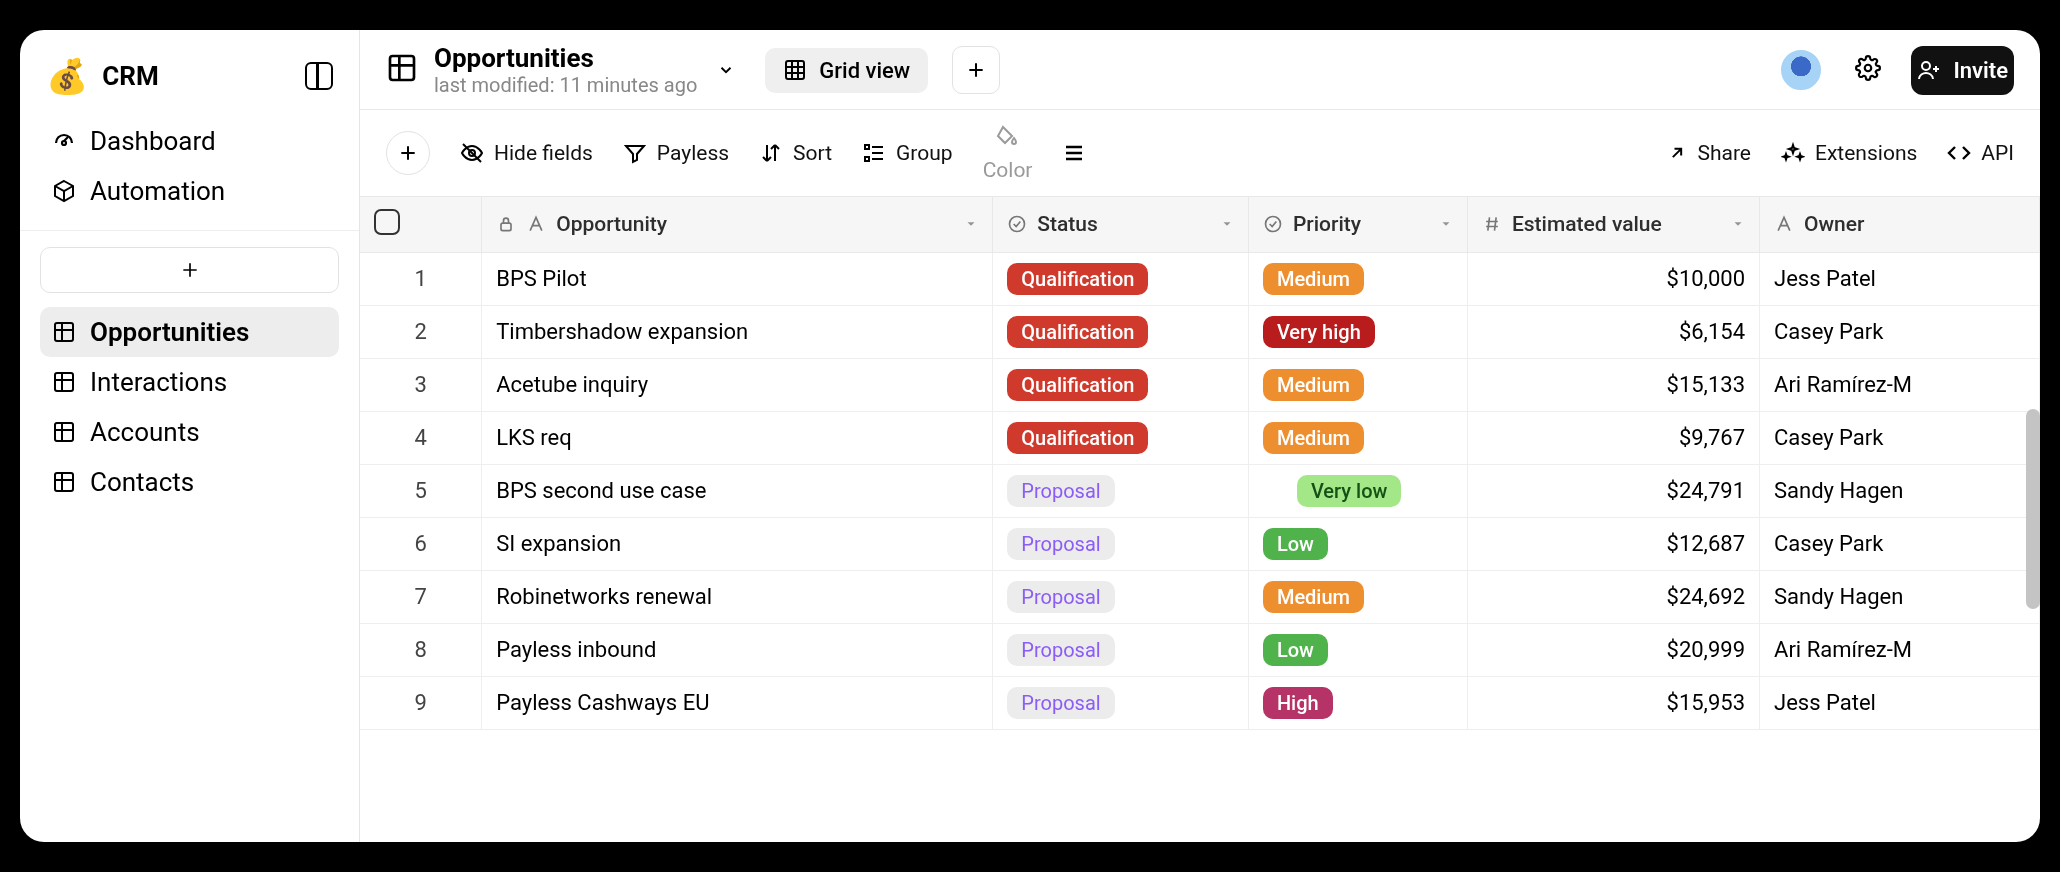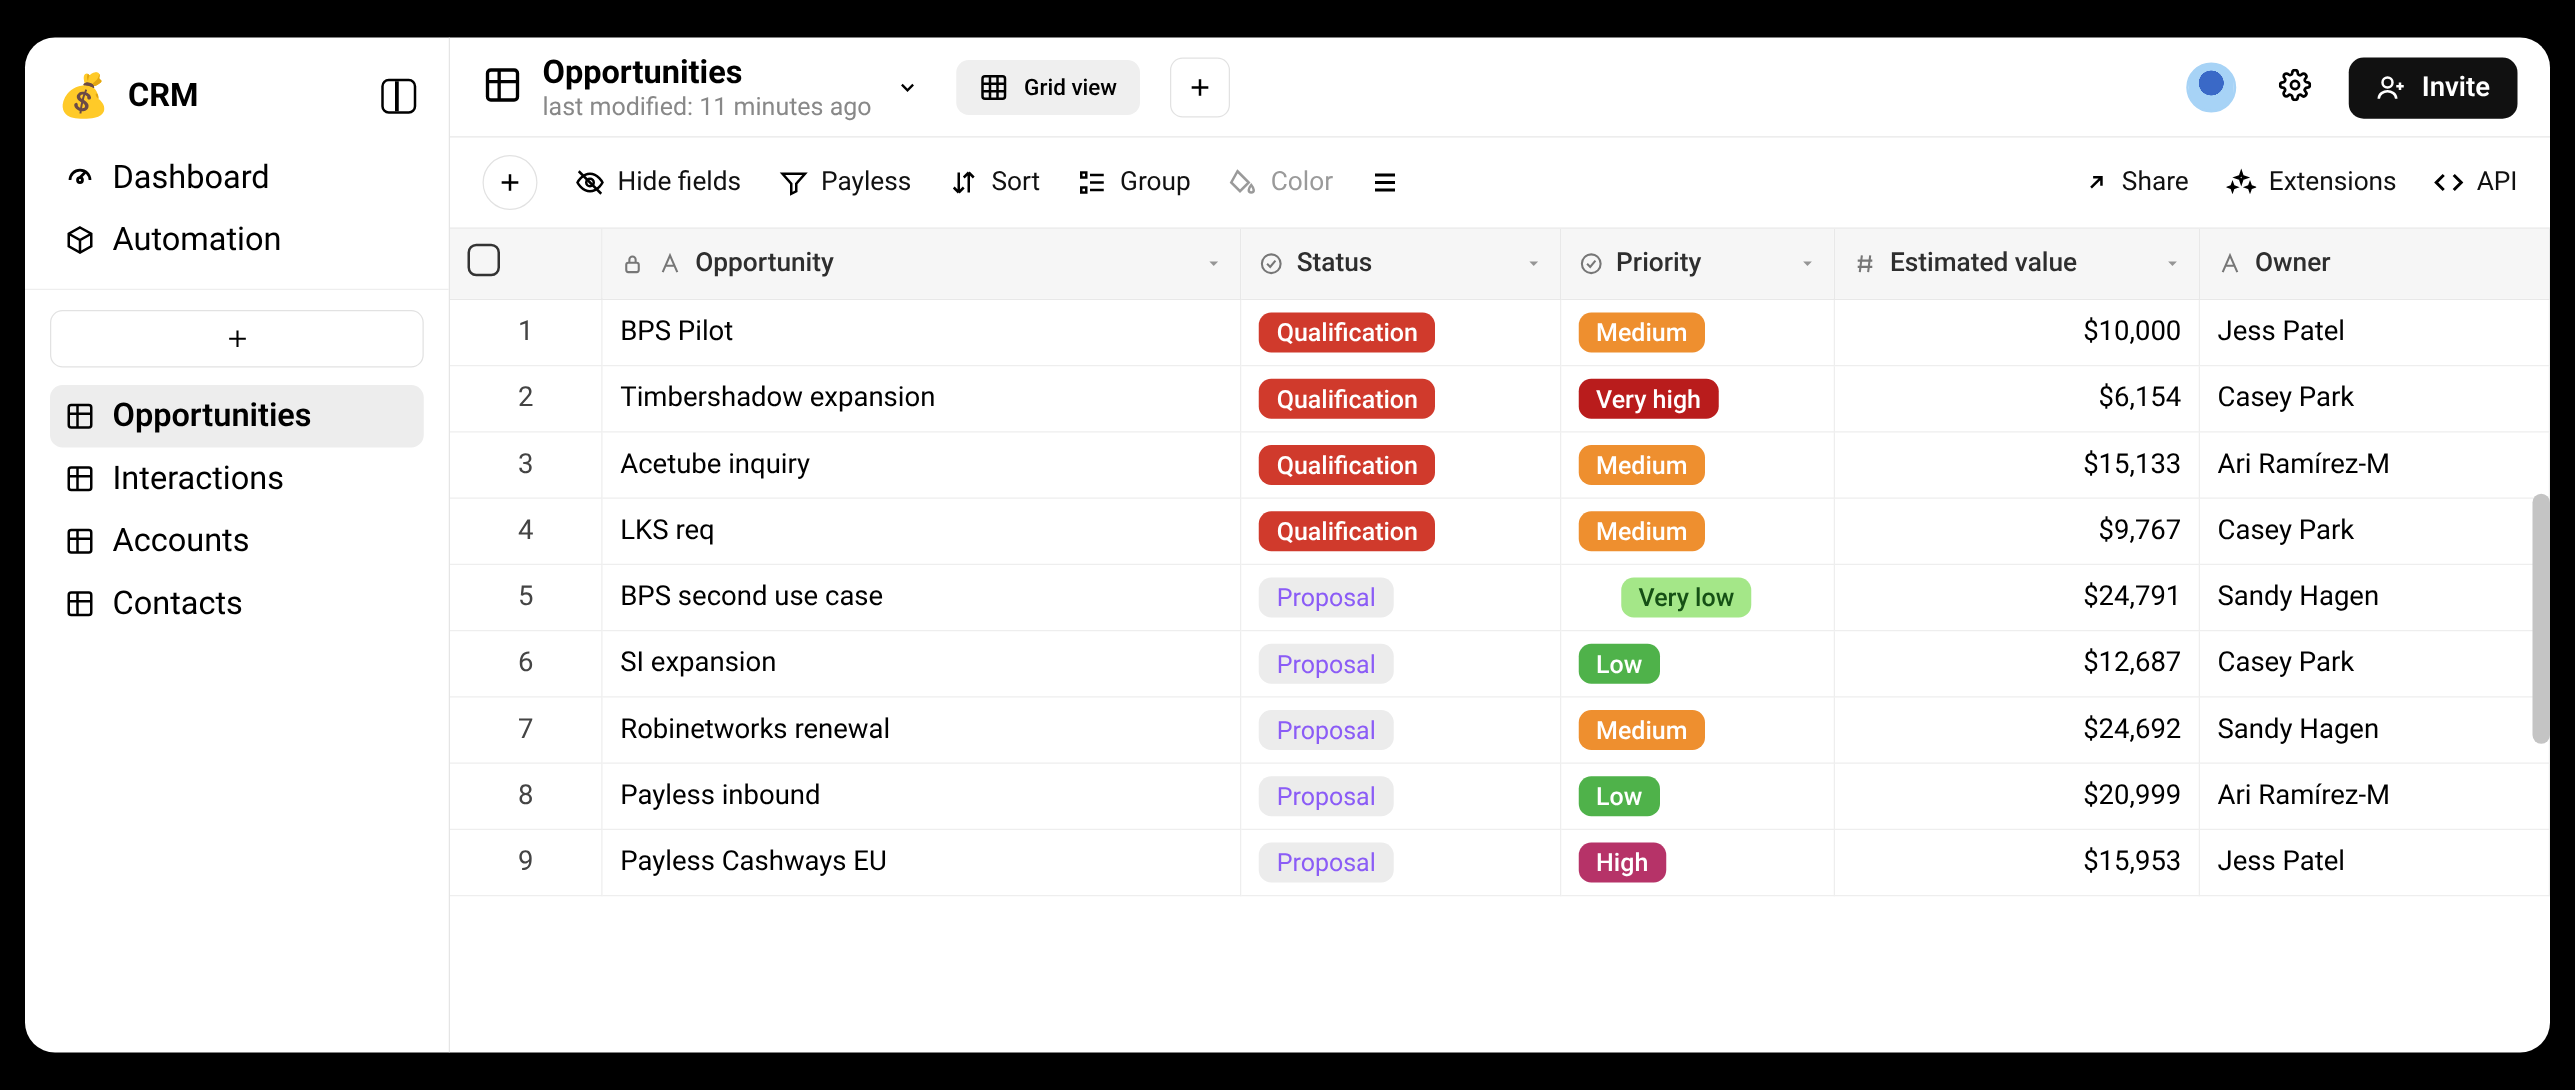--- a/index.html
+++ b/index.html
@@ -71,51 +71,51 @@
   .table-title-block { display: flex; align-items: center; gap: 16px; }
   .table-title-text { display: flex; flex-direction: column; line-height: 1.15; }
   .table-title { font-size: 26px; font-weight: 700; }
   .last-mod { font-size: 20px; color: #888; }
 
   .chev { width: 18px; height: 18px; margin-left: 4px; }
 
   .grid-view-btn {
     display: flex; align-items: center; gap: 12px;
     background: #efefef; border-radius: 10px; padding: 10px 18px;
-    font-size: 18px; font-weight: 500; margin-left: 14px;
+    font-size: 22px; font-weight: 500; margin-left: 14px;
   }
   .square-btn {
     width: 48px; height: 48px; border: 1px solid #e2e2e2; border-radius: 10px;
     display: flex; align-items: center; justify-content: center; margin-left: 8px;
   }
 
   .spacer { flex: 1; }
 
   .avatar {
     width: 40px; height: 40px; border-radius: 50%;
     background: radial-gradient(circle at 50% 40%, #3a69c7 0 35%, #a7d3f6 36% 100%);
     border: 2px solid #a7d3f6;
   }
   .settings-icon, .options-icon { width: 26px; height: 26px; }
 
   .invite-btn {
     display: flex; align-items: center; gap: 12px;
     background: #111; color: #fff; border-radius: 12px;
-    padding: 12px 22px; font-size: 22px; font-weight: 600; margin-left: 14px;
+    padding: 12px 6px; font-size: 22px; font-weight: 600; margin-left: 14px;
   }
 
   
   .toolbar {
     display: flex; align-items: center; gap: 30px;
     border-top: 1px solid #e8e8e8; border-bottom: 1px solid #e8e8e8;
     padding: 14px 26px;
     font-size: 21px; color: #111;
   }
   .tool-item { display: flex; align-items: center; gap: 10px; white-space: nowrap; }
-  .tool-item.muted { color: #9a9a9a; }
+  .tool-item.muted { color: #9a9a9a; flex-direction: column; }
   .round-btn {
     width: 44px; height: 44px; border: 1px solid #e2e2e2; border-radius: 50%;
     display: flex; align-items: center; justify-content: center;
   }
   .toolbar .right { margin-left: auto; display: flex; align-items: center; gap: 30px; }
 
   
   .grid { flex: 1; overflow: hidden; position: relative; }
   .grid-scroll { height: 100%; overflow: auto; }
   .grid table { border-collapse: collapse; width: 100%; }

